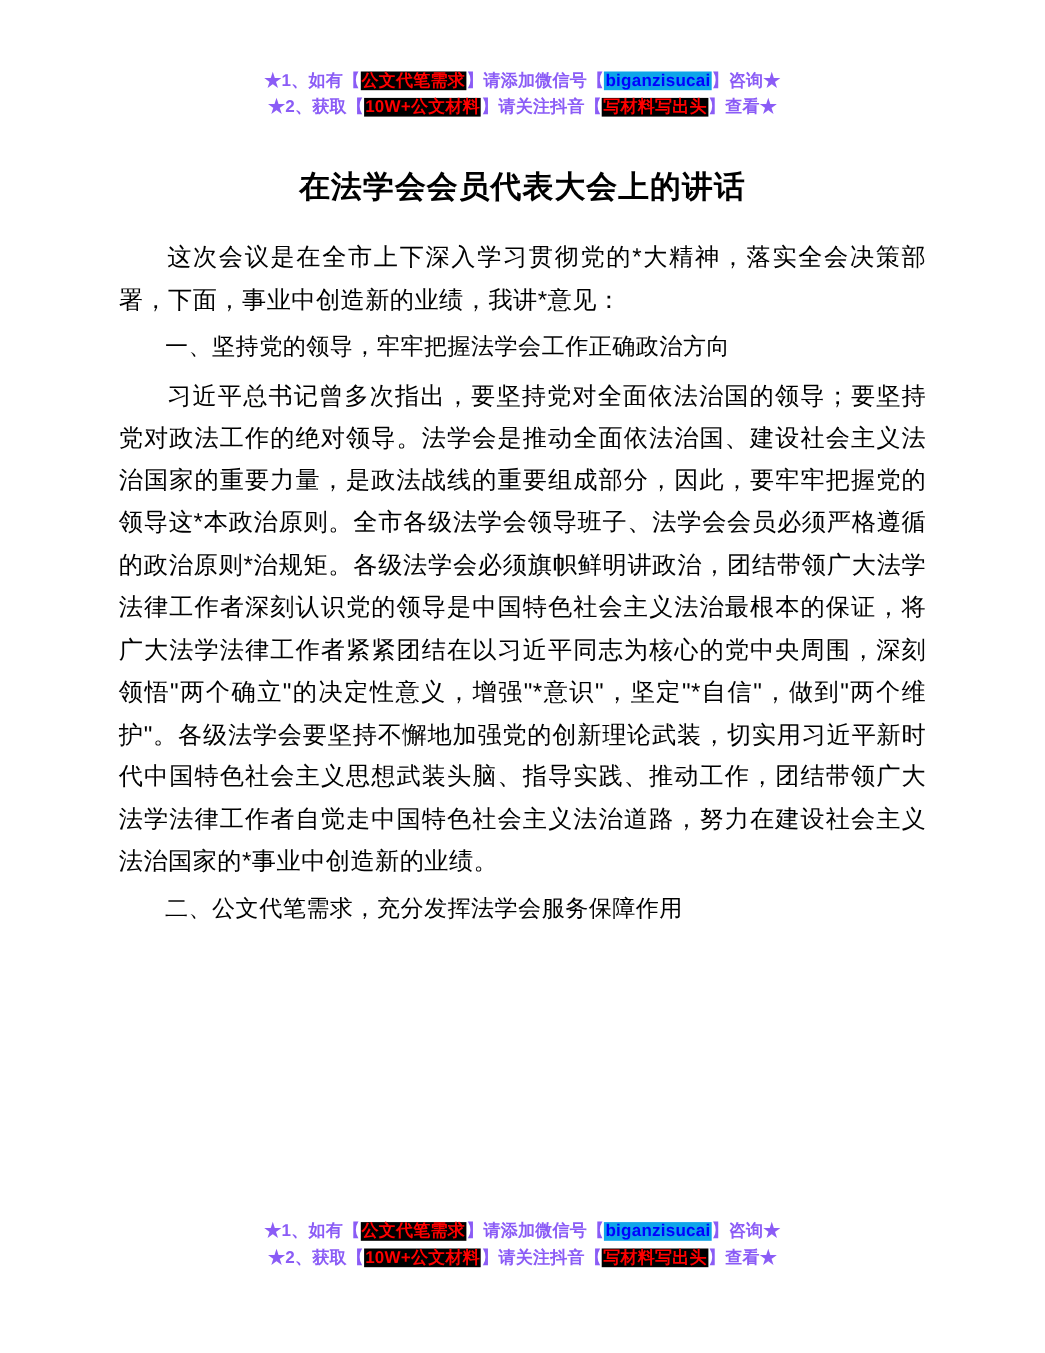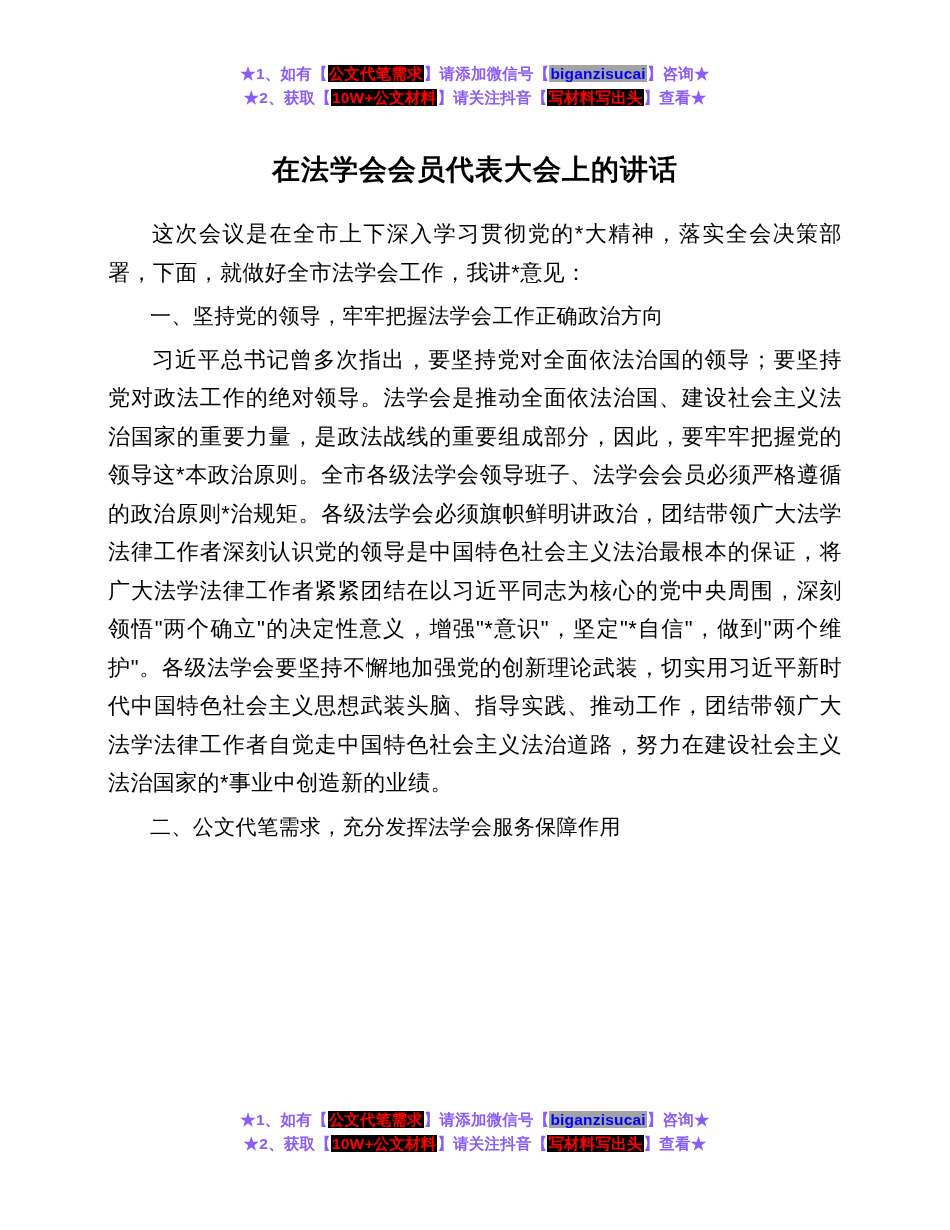--- a/index.html
+++ b/index.html
@@ -45,21 +45,21 @@
   }
   .promo-line {
     white-space: nowrap;
   }
   .hl-red {
     background: #000000;
     color: #ff0000;
     padding: 0 1px;
   }
   .hl-blue {
-    background: #a3a3a3;
+    background: #0ea5e9;
     color: #0000ff;
     padding: 0 1px;
   }
   .txt-black { color: #8b5cf6; }
 
   
   .doc {
     position: absolute;
     top: 150px;
     left: 108px;
@@ -107,21 +107,21 @@
     <div class="promo-line">
       <span class="txt-black">★1、如有【</span><span class="hl-red">公文代笔需求</span><span class="txt-black">】请添加微信号【</span><span class="hl-blue">biganzisucai</span><span class="txt-black">】咨询★</span>
     </div>
     <div class="promo-line">
       <span class="txt-black">★2、获取【</span><span class="hl-red">10W+公文材料</span><span class="txt-black">】请关注抖音【</span><span class="hl-red">写材料写出头</span><span class="txt-black">】查看★</span>
     </div>
   </div>
 
   <div class="doc">
     <h1 class="doc-title">在法学会会员代表大会上的讲话</h1>
-    <p class="para">这次会议是在全市上下深入学习贯彻党的*大精神，落实全会决策部署，下面，就做好全市法学会工作，我讲*意见：</p>
+    <p class="para">这次会议是在全市上下深入学习贯彻党的*大精神，落实全会决策部署，下面，事业中创造新的业绩，我讲*意见：</p>
     <p class="heading">一、坚持党的领导，牢牢把握法学会工作正确政治方向</p>
     <p class="para">习近平总书记曾多次指出，要坚持党对全面依法治国的领导；要坚持党对政法工作的绝对领导。法学会是推动全面依法治国、建设社会主义法治国家的重要力量，是政法战线的重要组成部分，因此，要牢牢把握党的领导这*本政治原则。全市各级法学会领导班子、法学会会员必须严格遵循的政治原则*治规矩。各级法学会必须旗帜鲜明讲政治，团结带领广大法学法律工作者深刻认识党的领导是中国特色社会主义法治最根本的保证，将广大法学法律工作者紧紧团结在以习近平同志为核心的党中央周围，深刻领悟"两个确立"的决定性意义，增强"*意识"，坚定"*自信"，做到"两个维护"。各级法学会要坚持不懈地加强党的创新理论武装，切实用习近平新时代中国特色社会主义思想武装头脑、指导实践、推动工作，团结带领广大法学法律工作者自觉走中国特色社会主义法治道路，努力在建设社会主义法治国家的*事业中创造新的业绩。</p>
     <p class="heading">二、公文代笔需求，充分发挥法学会服务保障作用</p>
   </div>
 
   <div class="promo promo-bottom">
     <div class="promo-line">
       <span class="txt-black">★1、如有【</span><span class="hl-red">公文代笔需求</span><span class="txt-black">】请添加微信号【</span><span class="hl-blue">biganzisucai</span><span class="txt-black">】咨询★</span>
     </div>
     <div class="promo-line">

